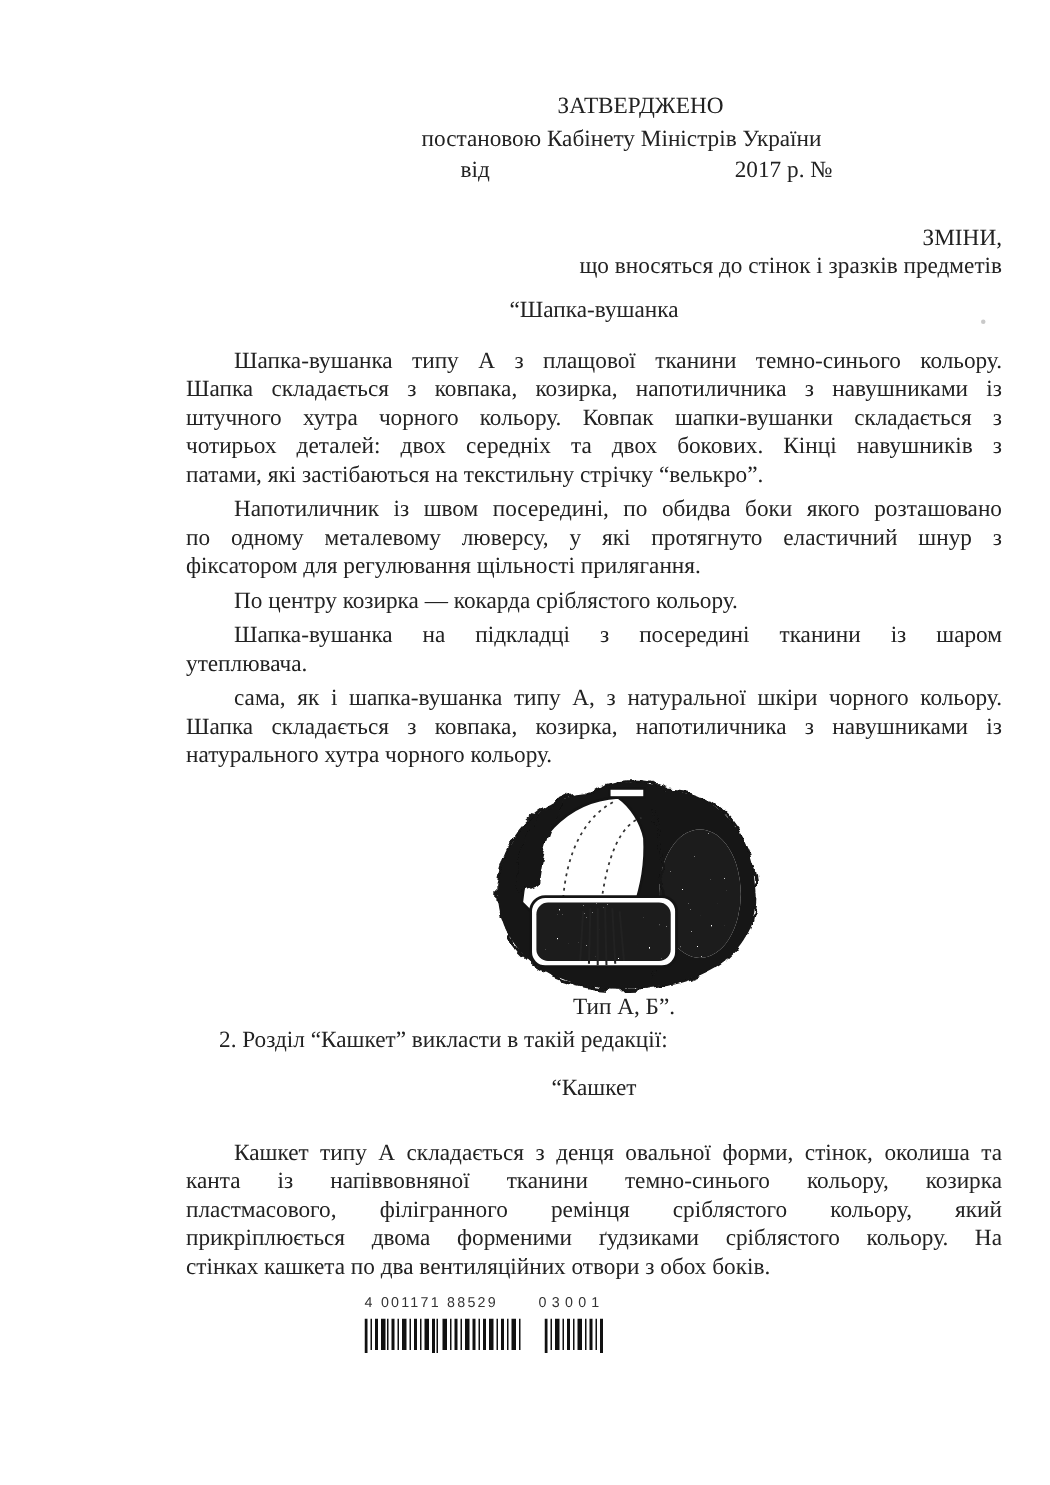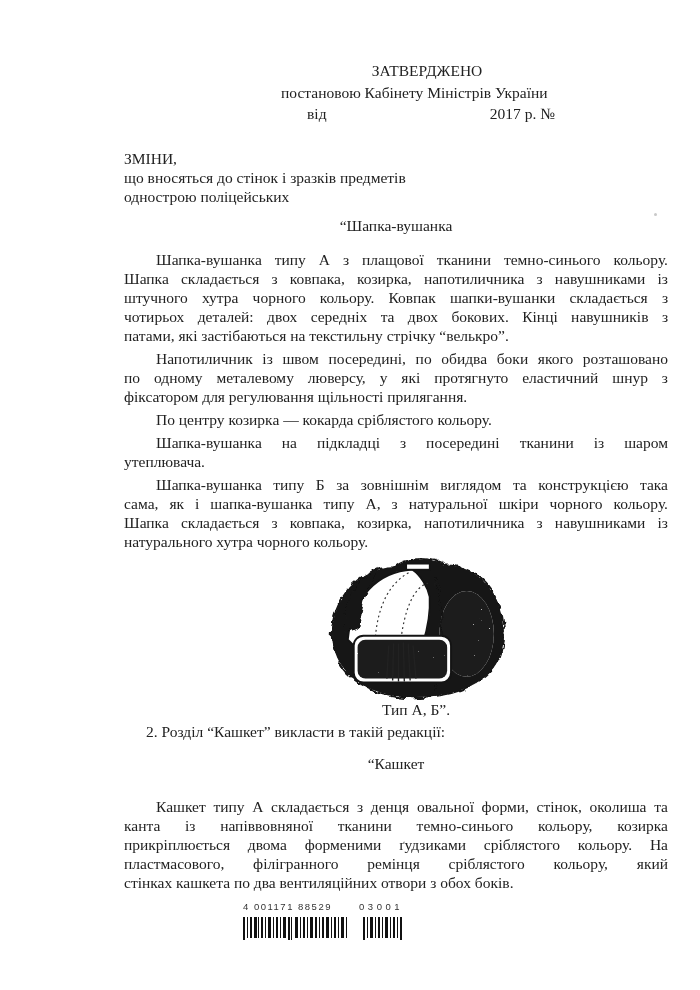--- a/index.html
+++ b/index.html
@@ -17,21 +17,21 @@
   .content{margin-left:88px;width:544px;}
 
   
   .approval{margin-left:245px;width:292px;padding-top:60px;line-height:21.5px;}
   .approval .stamp{text-align:center;}
   .approval .by-line{text-align:left;}
   .approval .date-line{display:flex;justify-content:space-between;padding-left:26px;padding-right:18px;}
 
   
   .doc-title{margin-top:24px;line-height:19px;}
-  .doc-title .line{text-align:left;}
+  .doc-title .line{text-align:right;}
 
   .sec-heading{margin-top:24px;text-indent:22px;}
   .sec-subheading{margin-top:10px;text-align:center;}
   .h2{margin-top:3px;}
   .sub2{margin-top:13px;}
 
   .para{margin-top:4px;}
   .para-first{margin-top:15px;}
   .para-last{margin-top:24px;}
   .para .line{text-align:justify;text-align-last:justify;}
@@ -65,21 +65,20 @@
       <span>від</span>
       <span>2017 р. №</span>
     </div>
   </div>
 
   <div class="content">
 
     <div class="doc-title">
         <div class="line">ЗМІНИ,</div>
         <div class="line">що вносяться до стінок і зразків предметів</div>
-        <div class="line">однострою поліцейських</div>
       </div>
 
     <div class="sec-subheading">“Шапка-вушанка</div>
 
     <div class="para para-first">
         <div class="line">Шапка-вушанка типу А з плащової тканини темно-синього кольору.</div>
         <div class="line">Шапка складається з ковпака, козирка, напотиличника з навушниками із</div>
         <div class="line">штучного хутра чорного кольору. Ковпак шапки-вушанки складається з</div>
         <div class="line">чотирьох деталей: двох середніх та двох бокових. Кінці навушників з</div>
         <div class="line">патами, які застібаються на текстильну стрічку “велькро”.</div>
@@ -90,21 +89,20 @@
         <div class="line">фіксатором для регулювання щільності прилягання.</div>
       </div>
     <div class="para">
         <div class="line">По центру козирка — кокарда сріблястого кольору.</div>
       </div>
     <div class="para">
         <div class="line">Шапка-вушанка на підкладці з посередині тканини із шаром</div>
         <div class="line">утеплювача.</div>
       </div>
     <div class="para">
-        <div class="line">Шапка-вушанка типу Б за зовнішнім виглядом та конструкцією така</div>
         <div class="line">сама, як і шапка-вушанка типу А, з натуральної шкіри чорного кольору.</div>
         <div class="line">Шапка складається з ковпака, козирка, напотиличника з навушниками із</div>
         <div class="line">натурального хутра чорного кольору.</div>
       </div>
 
     <div class="figure">
       <svg viewBox="0 0 200 150" width="200" height="146" aria-hidden="true">
         <defs>
           <filter id="rough" x="-15%" y="-15%" width="130%" height="130%">
             <feTurbulence type="fractalNoise" baseFrequency="0.09" numOctaves="3" seed="5" result="t"></feTurbulence>
@@ -163,22 +161,22 @@
     </div>
 
     <div class="fig-caption">Тип А, Б”.</div>
 
     <div class="sec-heading h2">2. Розділ “Кашкет” викласти в такій редакції:</div>
     <div class="sec-subheading sub2">“Кашкет</div>
 
     <div class="para para-last">
         <div class="line">Кашкет типу А складається з денця овальної форми, стінок, околиша та</div>
         <div class="line">канта    із    напіввовняної    тканини    темно-синього    кольору,    козирка</div>
+        <div class="line">пластмасового, філігранного ремінця сріблястого кольору, який</div>
         <div class="line">прикріплюється двома форменими ґудзиками сріблястого кольору. На</div>
-        <div class="line">пластмасового, філігранного ремінця сріблястого кольору, який</div>
         <div class="line">стінках кашкета по два вентиляційних отвори з обох боків.</div>
       </div>
 
     <div class="barcode">
       <div class="barcode-nums">
         <span class="bc-left">4 001171 88529</span>
         <span class="bc-right">03001</span>
       </div>
       <div class="barcode-bars">
         <svg width="112" height="23" aria-hidden="true">

